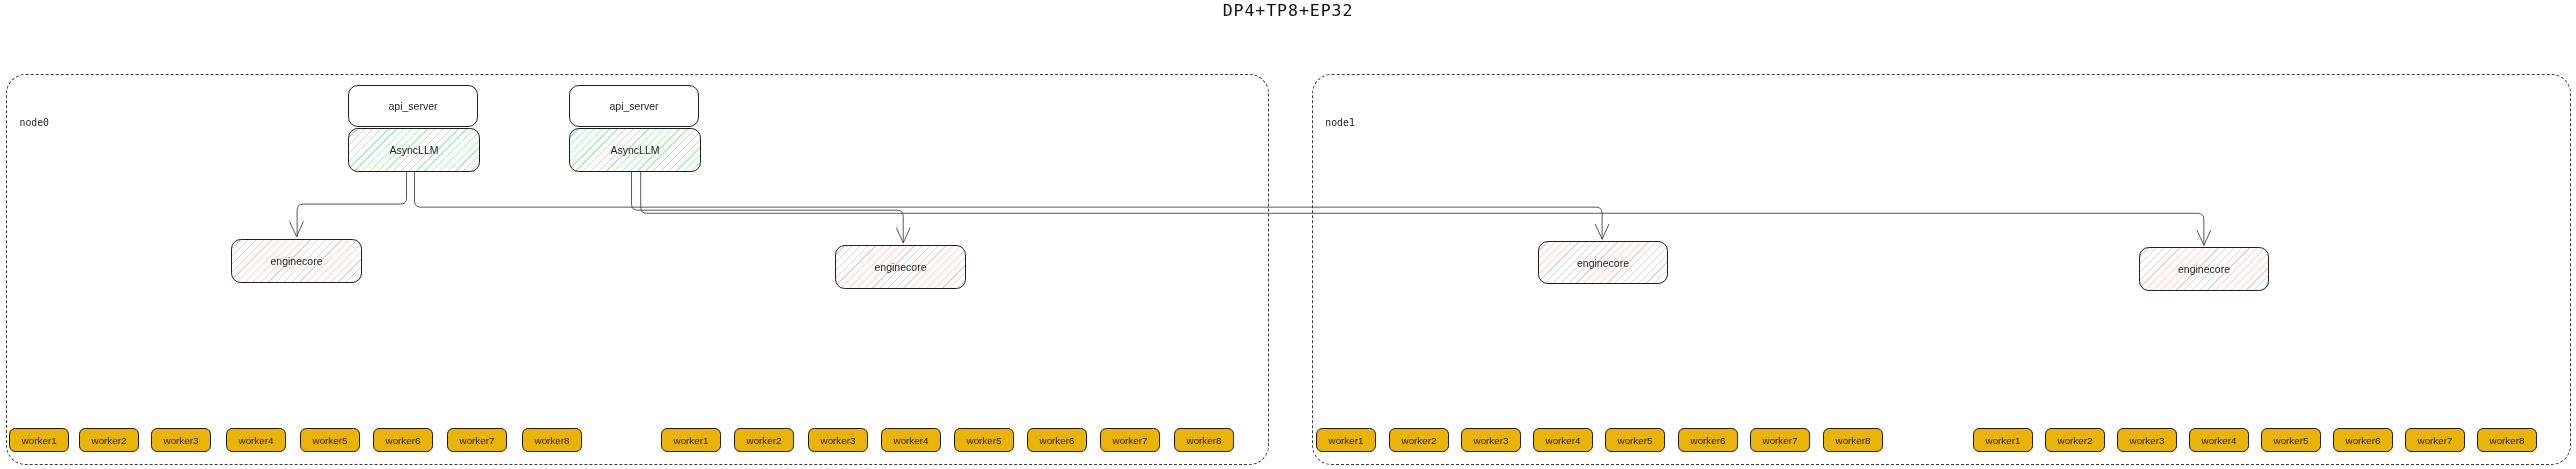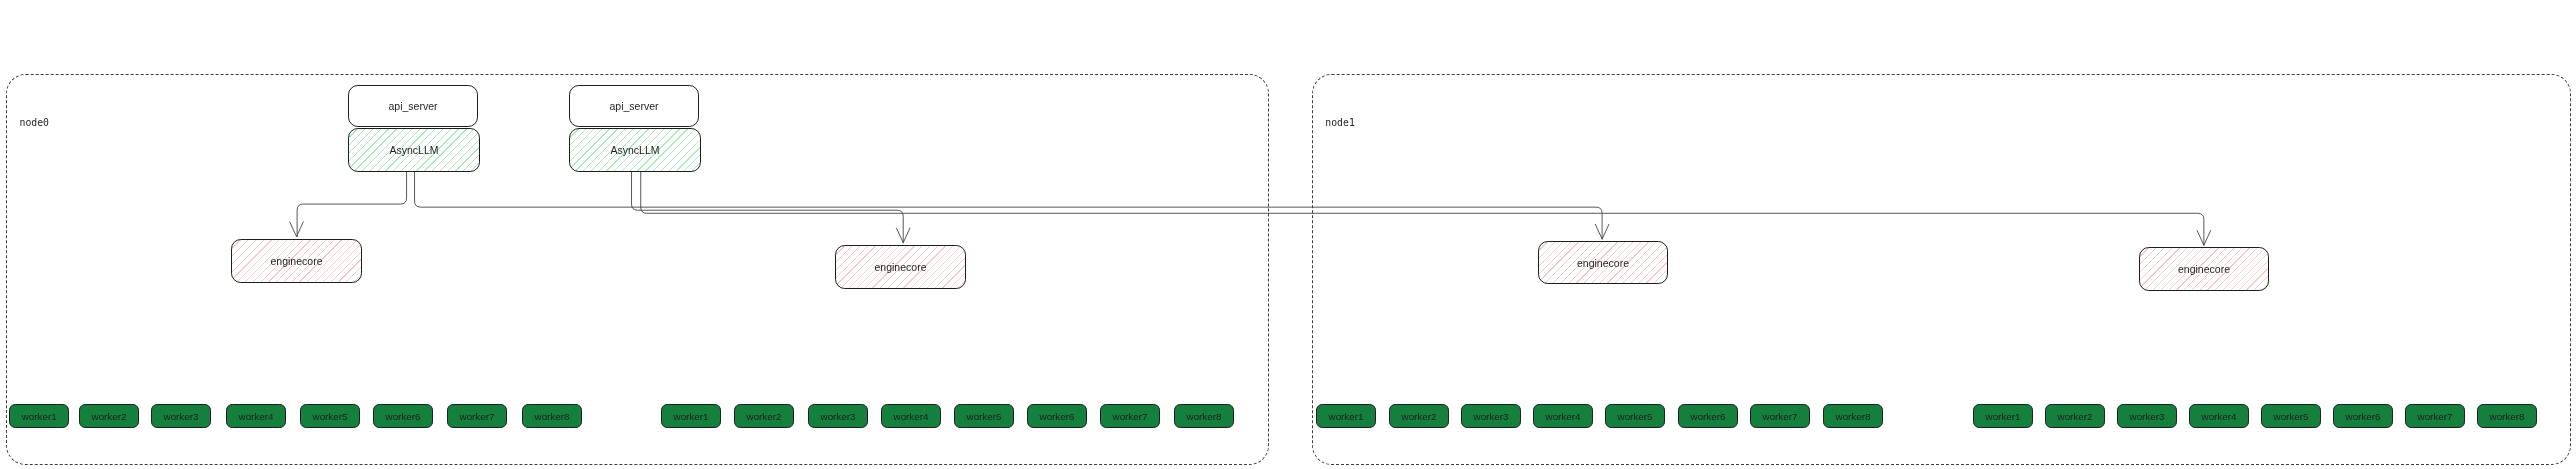--- a/index.html
+++ b/index.html
@@ -44,37 +44,38 @@
     background-image:repeating-linear-gradient(135deg,
       #aeeabc 0px, #aeeabc 1px, transparent 1px, transparent 5.5px);
   }
   .hatch-red{
     background-color:#ffffff;
     background-image:repeating-linear-gradient(135deg,
       #f8caca 0px, #f8caca 0.9px, transparent 0.9px, transparent 5.5px);
   }
   .worker{
     position:absolute;
-    width:60px;height:24px;top:404px;
+    width:60px;height:24px;top:428px;
     border:1.2px solid #1e1e1e;
     border-radius:6.2px;
-    background:#15803d;
+    background:#eab308;
     display:flex;align-items:center;justify-content:center;
     font-size:9.8px;color:#1e1e1e;
     box-sizing:border-box;
     white-space:nowrap;
   }
   svg.wires{position:absolute;left:0;top:0;pointer-events:none;}
   .wire{stroke:#3c3c3c;stroke-width:1.4;fill:none;stroke-linecap:round;}
 </style>
 </head>
 <body>
 
 <div class="canvas">
 
+  <div class="title">DP4+TP8+EP32</div>
 
   <div class="node" style="left:6.2px;top:74px;width:1261px;height:389px;">
     <span class="node-label">node0</span>
   </div>
 
   <div class="node" style="left:1312px;top:74px;width:1257px;height:389px;">
     <span class="node-label">node1</span>
   </div>
 
   <svg class="wires" width="2576" height="469" viewBox="0 0 4188 763">

